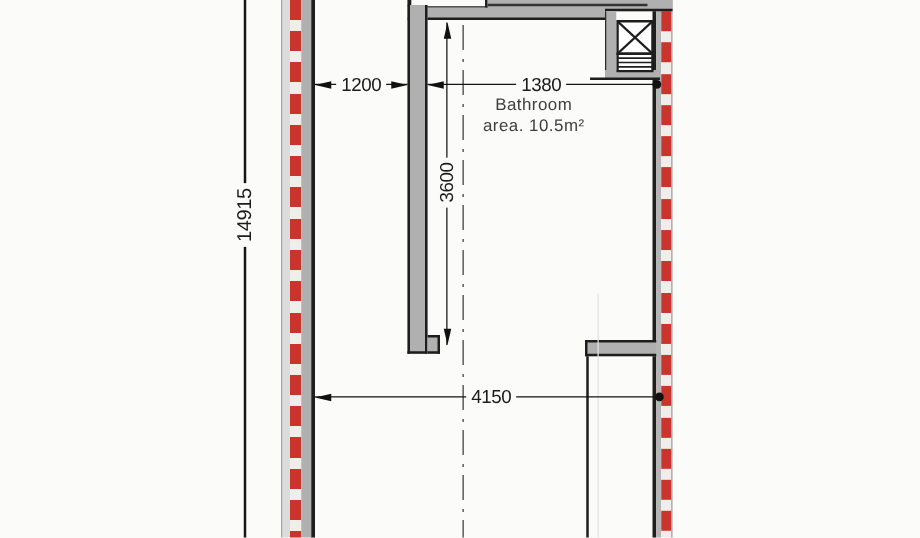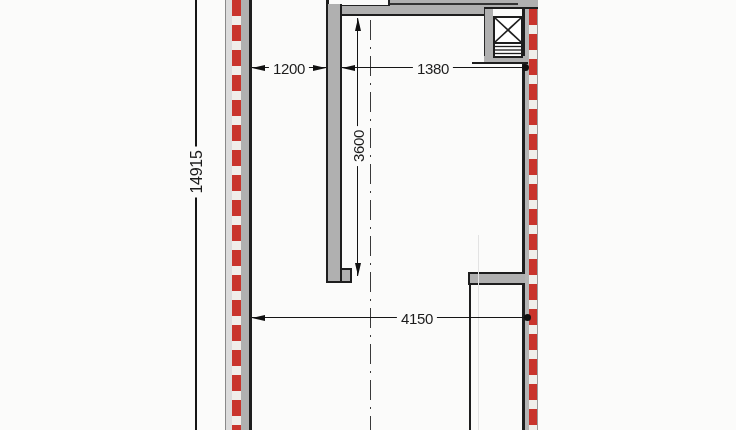--- a/index.html
+++ b/index.html
@@ -133,18 +133,22 @@
   <span class="dim-label" style="left:433px;top:67.5px;">1380</span>
 
   <div class="abs dimline" style="left:357px;top:18px;width:1.4px;height:258px;"></div>
   <div class="arrow up" style="left:354.7px;top:18px;"></div>
   <div class="arrow down" style="left:354.7px;top:263px;"></div>
   <span class="dim-label vert" style="left:358px;top:146px;">3600</span>
 
   <div class="abs dimline" style="left:252px;top:317px;width:275px;height:1.4px;"></div>
   <div class="arrow left" style="left:252px;top:314.7px;"></div>
   <div class="dim-dot" style="left:523.5px;top:314.2px;"></div>
-  <span class="dim-label" style="left:393px;top:318px;margin-left:24px;">4150</span>
+  <span class="dim-label" style="left:393px;top:318px;">4150</span>
 
   <span class="dim-label vert big" style="left:196.5px;top:172px;">14915</span>
 
+  <div class="room-label" style="left:427px;top:93px;">
+    <div>Bathroom</div>
+    <div>area. 10.5m²</div>
+  </div>
 
 </div>
 
 </body></html>

